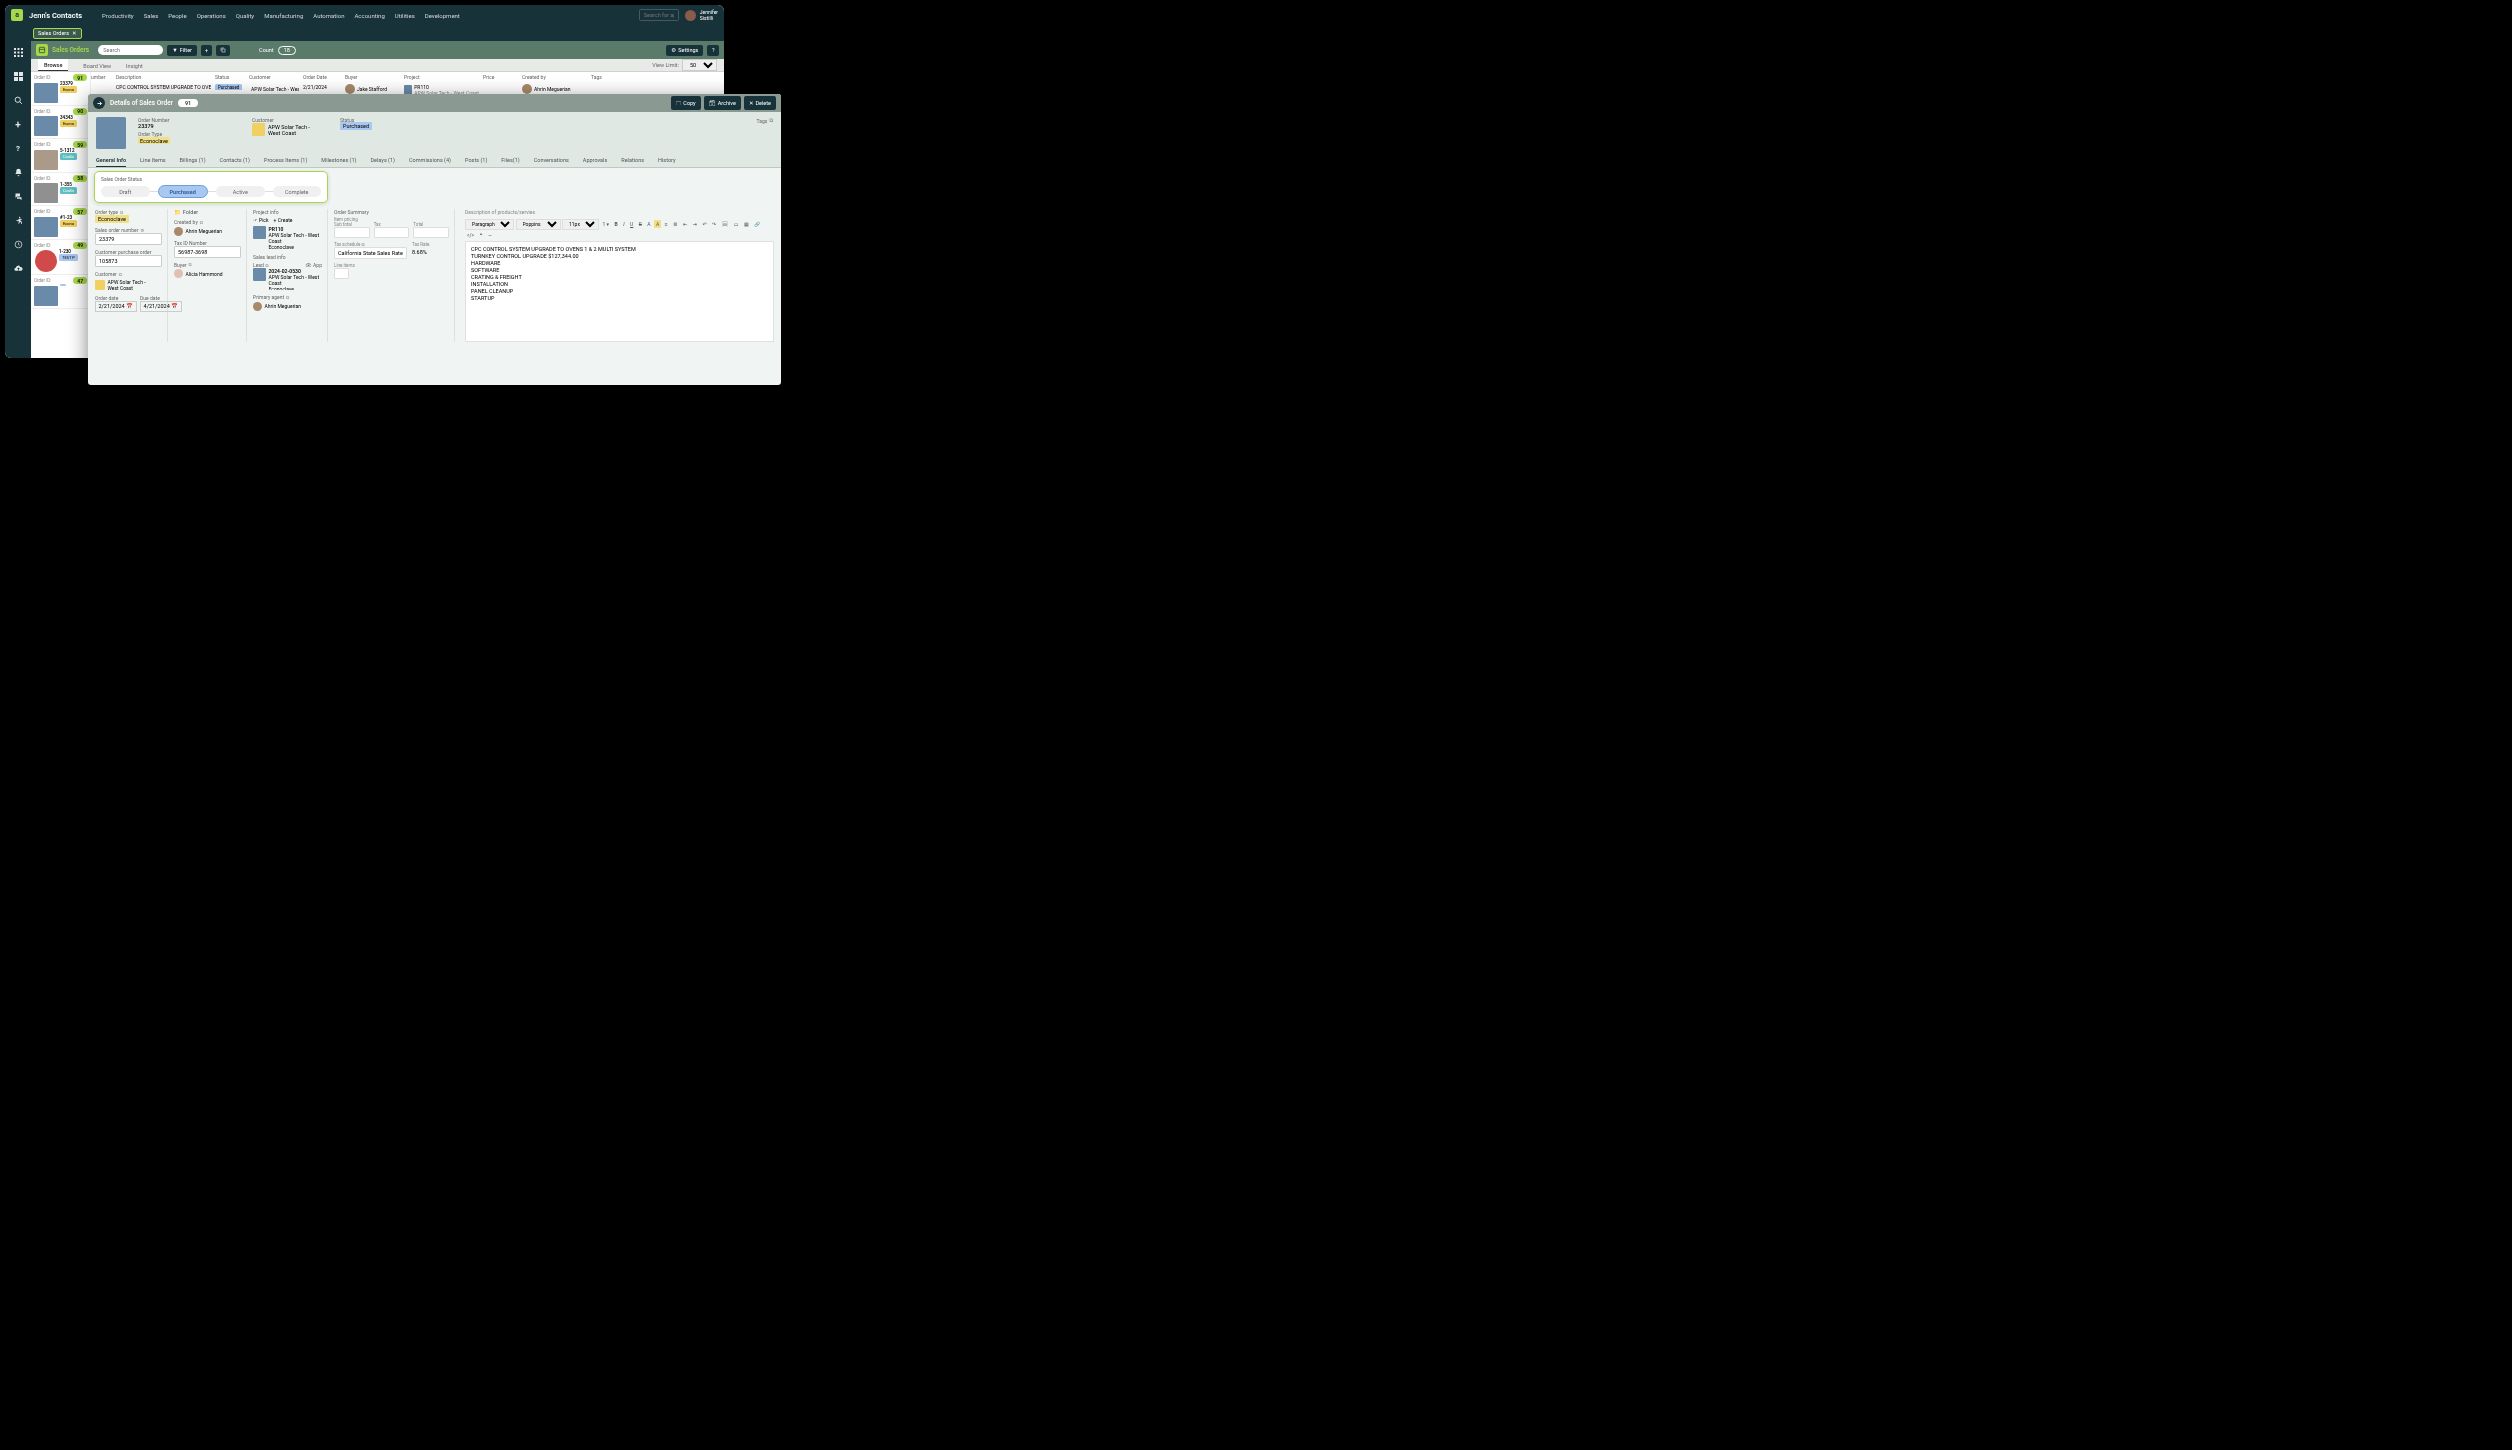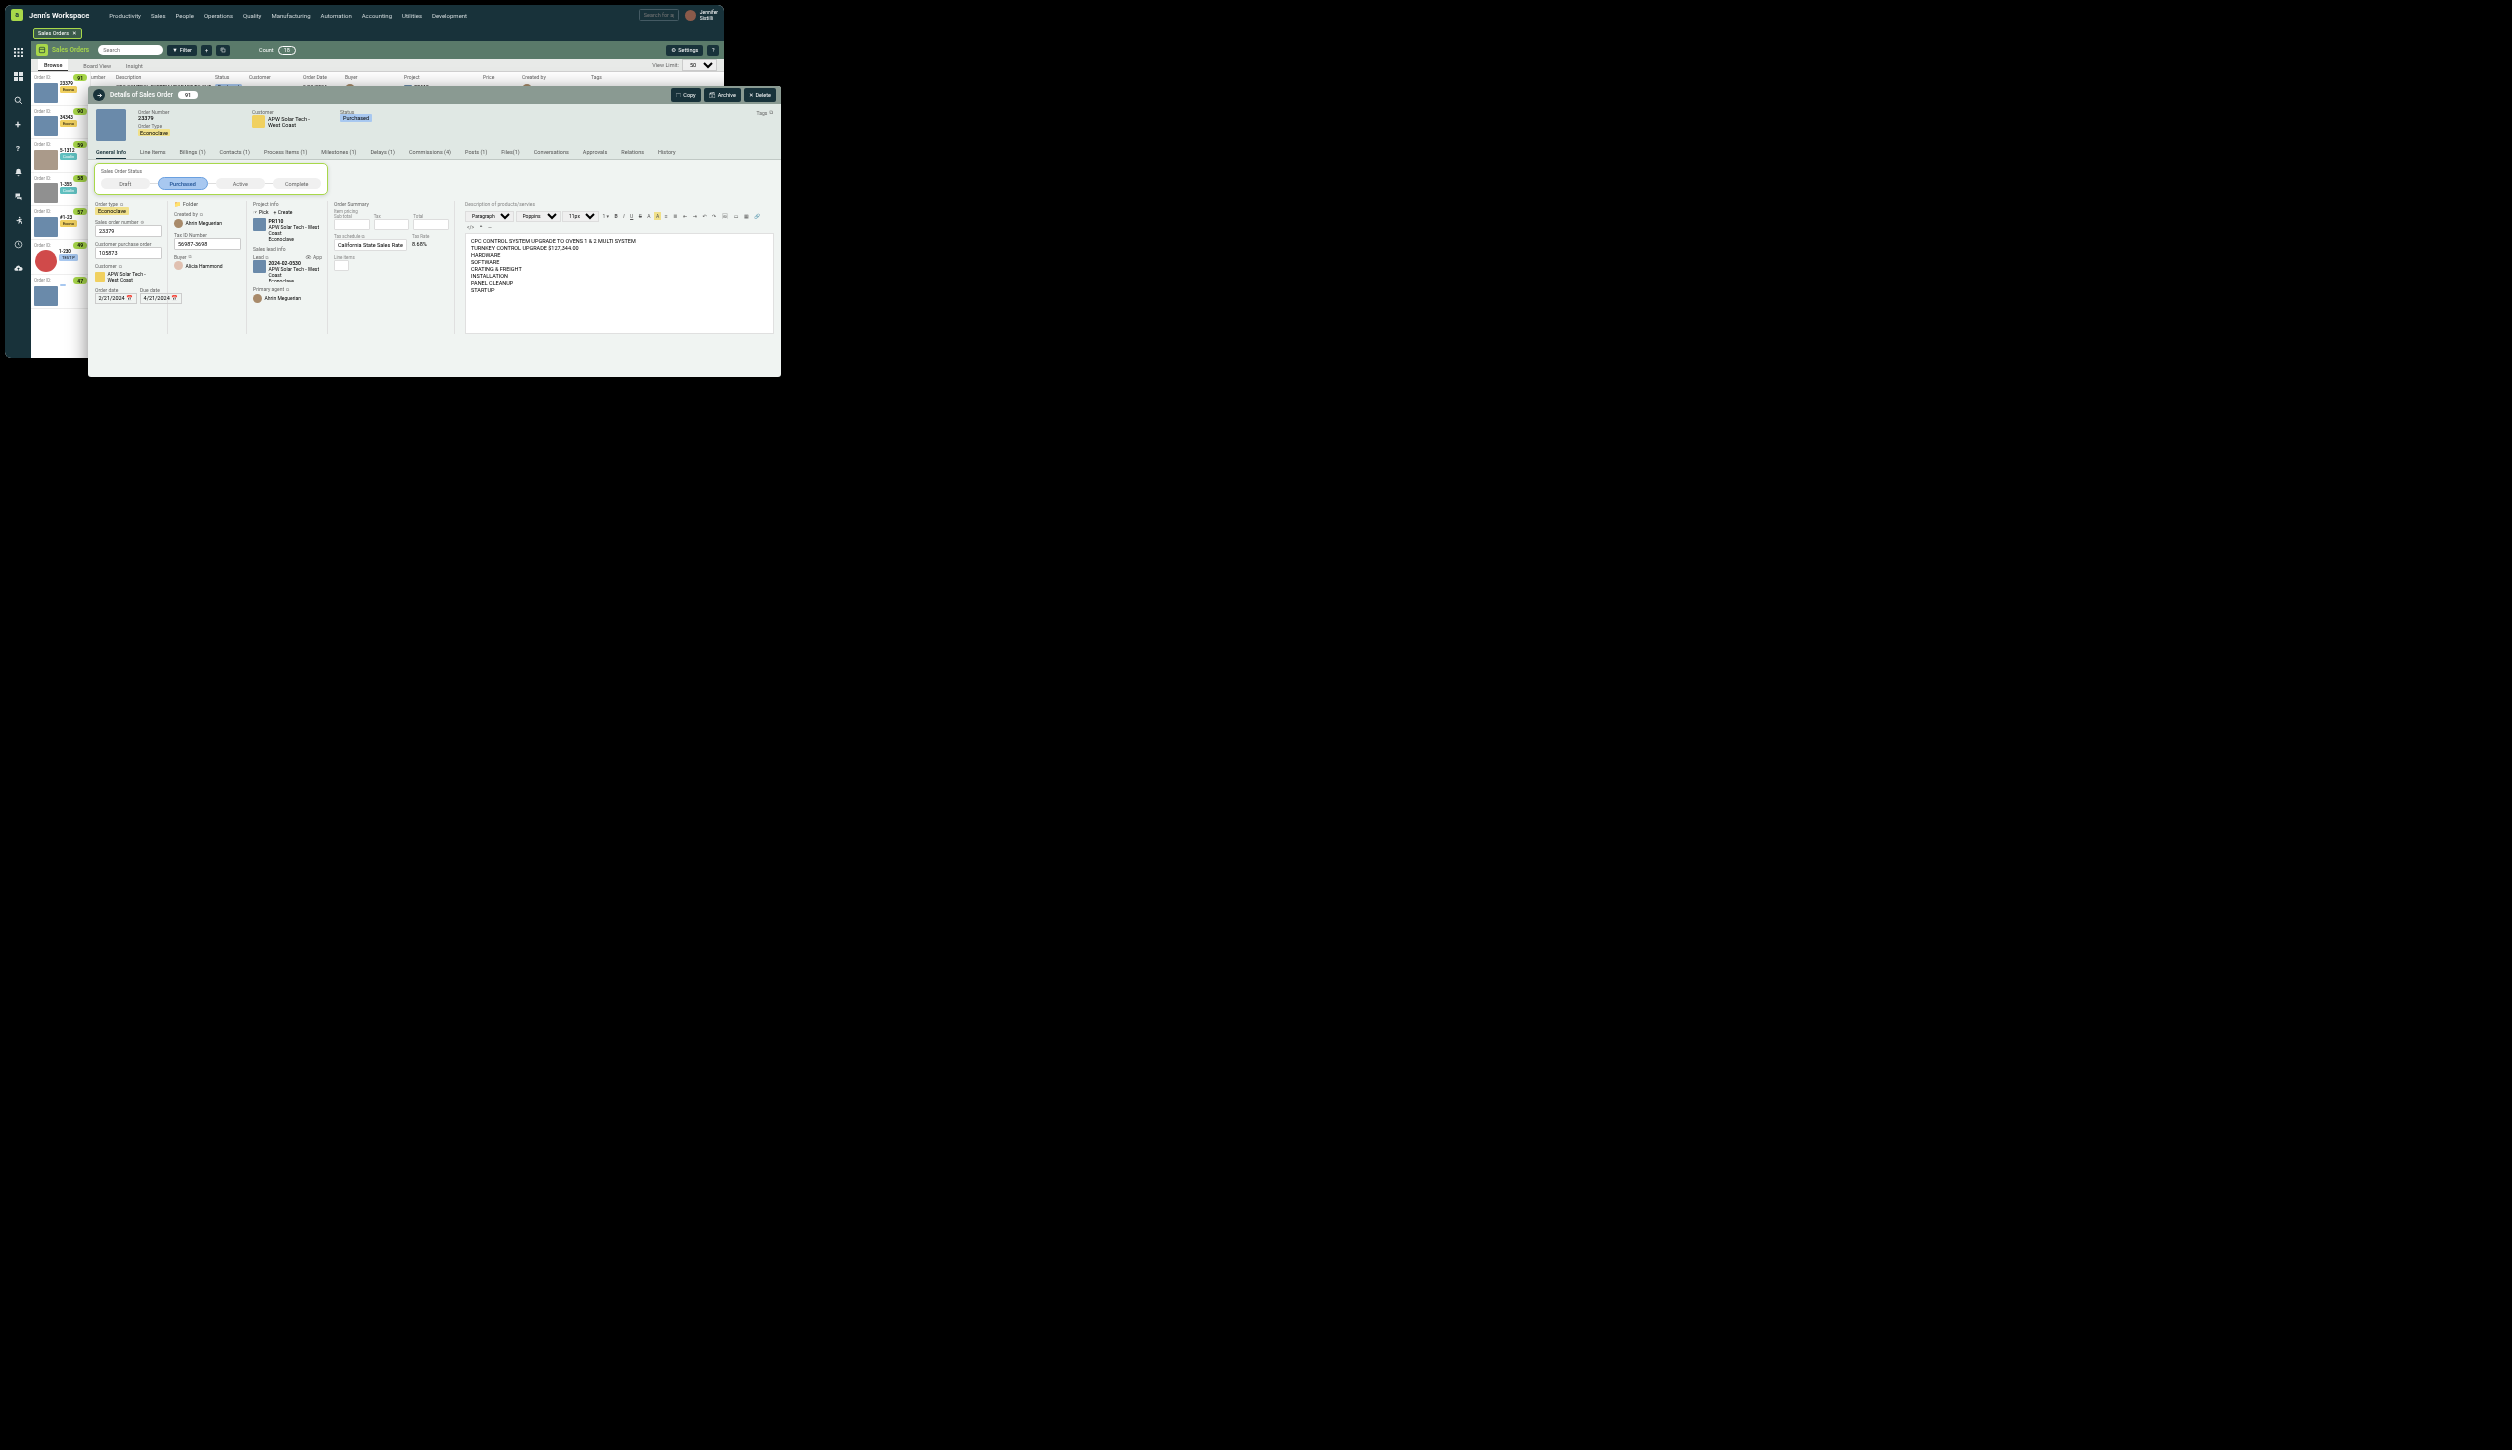--- a/index.html
+++ b/index.html
@@ -70,21 +70,21 @@
 
 .list-panel { position: absolute; top: 0; left: 0; width: 60px; bottom: 0; background: #fff; border-right: 0.5px solid #eee; }
 .list-item { border-bottom: 0.5px solid #eee; padding: 2px 3px; font-size: 4.5px; }
 .list-item .id-row { display: flex; justify-content: space-between; align-items: center; }
 .list-thumb { width: 24px; height: 20px; background: #6a8aaa; border-radius: 1px; margin-top: 1.5px; }
 .list-thumb.coil { background: #aa9a8a; }
 .list-thumb.fabric { background: #909090; }
 .list-thumb.tool { background: #d04a4a; border-radius: 50%; width: 22px; height: 22px; margin-left: 1px; }
 
 
-.detail-panel { position: absolute; top: 86px; left: 88px; width: 693px; height: 291px; background: #f0f4f2; border-radius: 3px; box-shadow: 0 5px 20px rgba(0,0,0,0.5); overflow: hidden; }
+.detail-panel { position: absolute; top: 94px; left: 88px; width: 693px; height: 291px; background: #f0f4f2; border-radius: 3px; box-shadow: 0 5px 20px rgba(0,0,0,0.5); overflow: hidden; }
 .detail-header { background: #8a9a92; height: 18px; display: flex; align-items: center; padding: 0 5px; gap: 5px; color: #fff; }
 .back-btn { width: 12px; height: 12px; background: #18323a; border-radius: 50%; display: flex; align-items: center; justify-content: center; cursor: pointer; }
 .detail-title { font-size: 6.5px; font-weight: 500; }
 .detail-id-pill { background: #fff; color: #333; border-radius: 5px; padding: 1px 7px; font-size: 5.5px; font-weight: 600; }
 .detail-actions { margin-left: auto; display: flex; gap: 3px; }
 .action-btn { background: #18323a; color: #fff; border: none; border-radius: 2px; padding: 2.5px 5px; font-size: 5.5px; display: flex; align-items: center; gap: 2px; cursor: pointer; }
 
 .detail-info { display: flex; padding: 5px 8px; gap: 12px; background: #e0e8e4; align-items: flex-start; }
 .detail-thumb { width: 30px; height: 32px; background: #6a8aaa; border-radius: 1.5px; }
 .info-col { font-size: 5.5px; }
@@ -149,21 +149,21 @@
 .rte-content { border: 0.5px solid #e0e0e0; border-top: none; padding: 4px 5px; font-size: 5.5px; height: 100px; background: #fff; }
 .rte-content div { margin-bottom: 1px; }
 </style>
 </head>
 <body>
 
 <div class="main-window">
 
   <div class="header">
     <div class="logo">a</div>
-    <div class="workspace-name">Jenn's Workspace</div>
+    <div class="workspace-name">Jenn's Contacts</div>
     <div class="nav-menu">
       <span class="nav-item">Productivity</span>
       <span class="nav-item">Sales</span>
       <span class="nav-item">People</span>
       <span class="nav-item">Operations</span>
       <span class="nav-item">Quality</span>
       <span class="nav-item">Manufacturing</span>
       <span class="nav-item">Automation</span>
       <span class="nav-item">Accounting</span>
       <span class="nav-item">Utilities</span>

